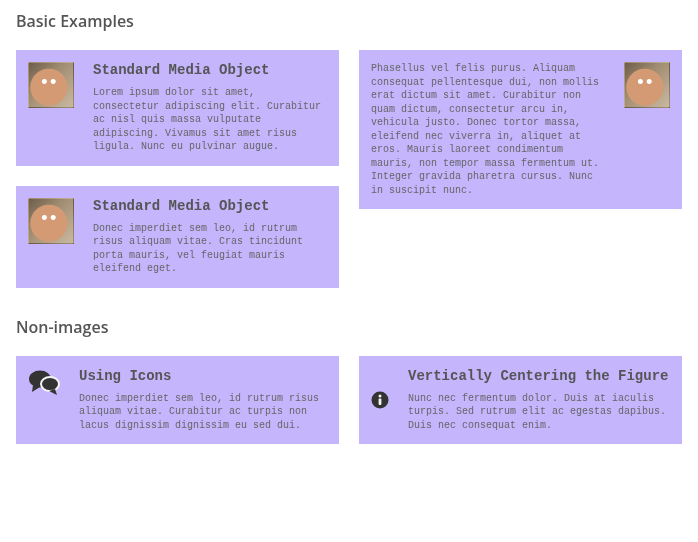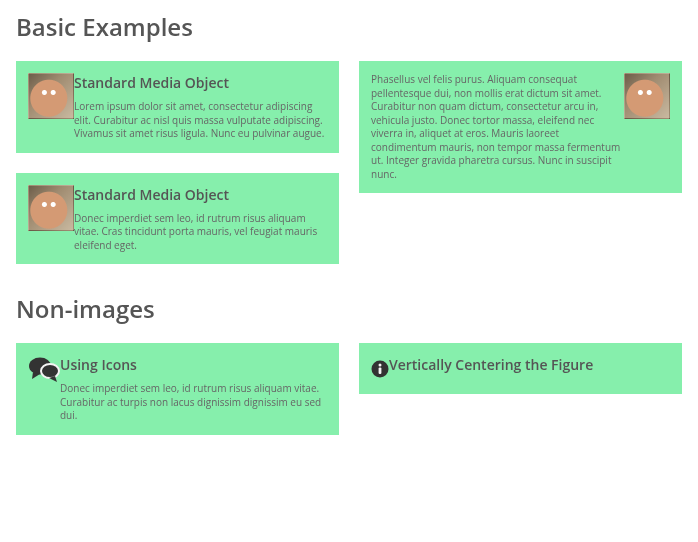--- a/index.html
+++ b/index.html
@@ -5,42 +5,43 @@
   * { box-sizing: border-box; margin: 0; padding: 0; }
   body {
     font-family: "Open Sans", "Segoe UI", Arial, sans-serif;
     background: #ffffff;
     width: 698px;
     padding: 10px 16px;
     color: #555;
   }
   h2 {
     color: #555;
-    font-size: 24px;
+    font-size: 16px;
     font-weight: 600;
     margin-bottom: 18px;
   }
   .section-gap { height: 28px; }
   .grid {
     display: flex;
     gap: 20px;
     align-items: flex-start;
   }
   .col {
     flex: 1;
     display: flex;
     flex-direction: column;
     gap: 20px;
   }
   .card {
-    background: #86efac;
+    background: #c4b5fd;
     padding: 12px;
     display: flex;
-    gap: 0;
+    gap: 19px;
     align-items: flex-start;
+    font-family: Liberation Mono, monospace;
   }
   .card.reversed { flex-direction: row-reverse; }
   .card.vcenter { align-items: center; }
   .thumb {
     width: 46px;
     height: 46px;
     flex: none;
     background:
       radial-gradient(circle at 35% 42%, #fff 2px, transparent 3px),
       radial-gradient(circle at 55% 42%, #fff 2px, transparent 3px),
@@ -136,17 +137,18 @@
     <div class="card vcenter">
       <div class="icon-figure" style="width:18px;height:18px;">
         <svg viewBox="0 0 18 18" width="18" height="18">
           <circle cx="9" cy="9" r="8.5" fill="#333"></circle>
           <circle cx="9" cy="5" r="1.5" fill="#f4f4f4"></circle>
           <rect x="7.6" y="7.5" width="2.8" height="6.5" rx="1" fill="#f4f4f4"></rect>
         </svg>
       </div>
       <div class="content">
         <div class="title">Vertically Centering the Figure</div>
+        <div class="body">Nunc nec fermentum dolor. Duis at iaculis turpis. Sed rutrum elit ac egestas dapibus. Duis nec consequat enim.</div>
       </div>
     </div>
 
   </div>
 </div>
 
 </body></html>

